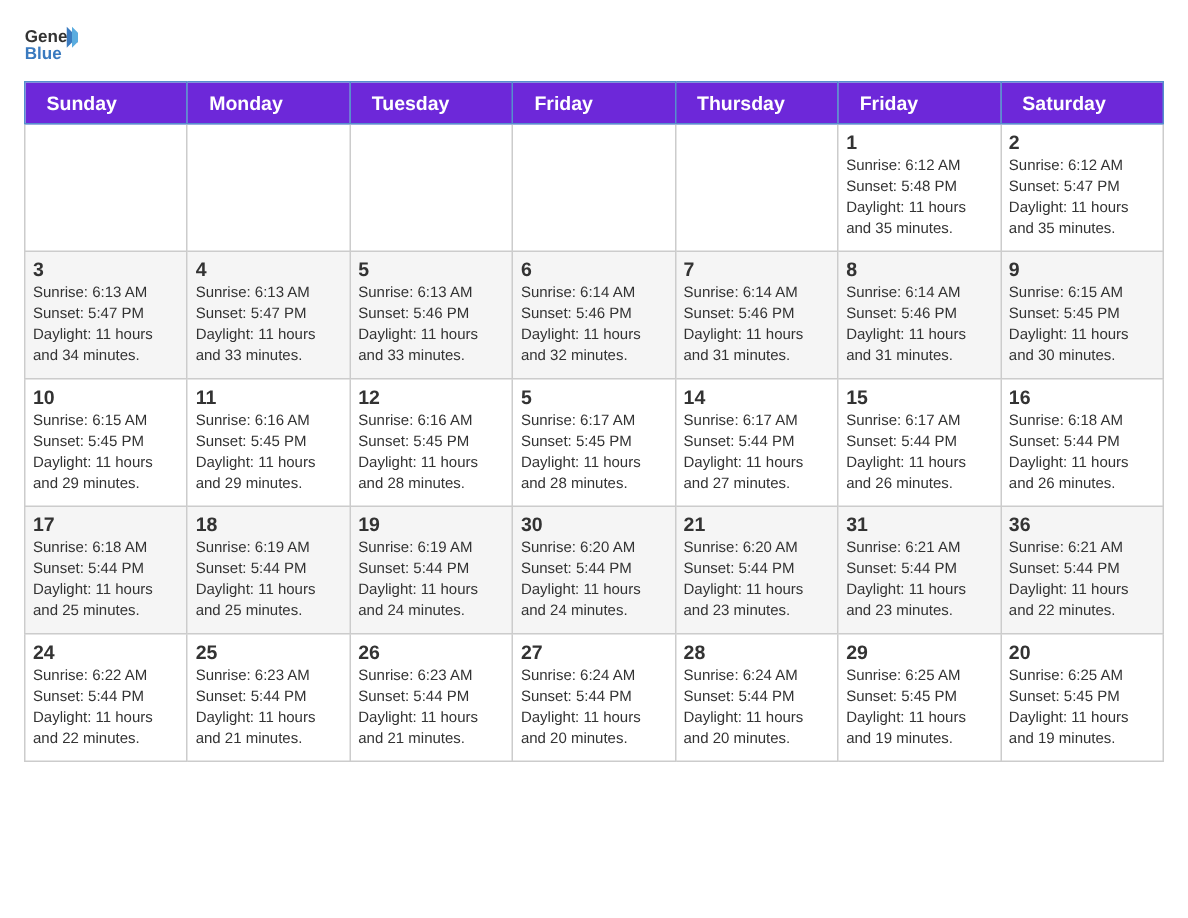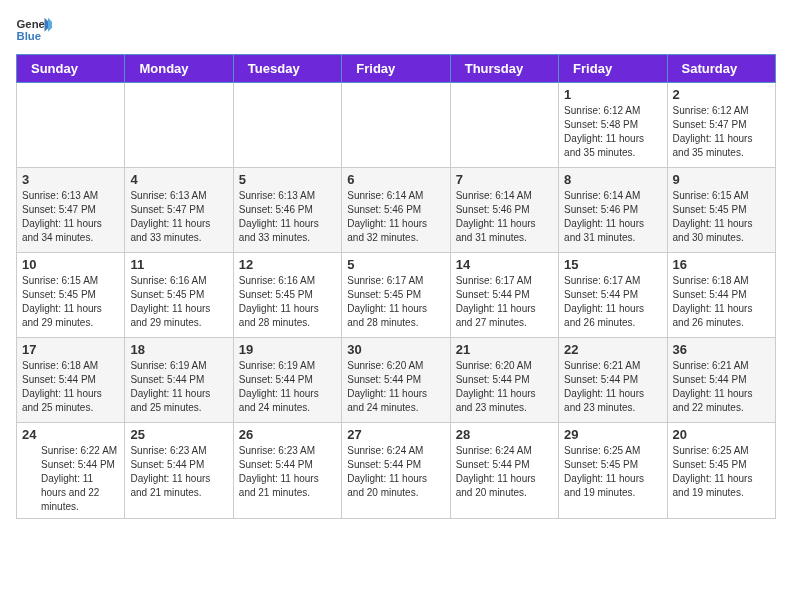--- a/index.html
+++ b/index.html
@@ -241,36 +241,36 @@
 Sunset: 5:44 PM
 Daylight: 11 hours and 24 minutes.</div>
         </td>
         <td>
           <span class="day-num">21</span>
           <div class="day-info" style="white-space: pre-line;">Sunrise: 6:20 AM
 Sunset: 5:44 PM
 Daylight: 11 hours and 23 minutes.</div>
         </td>
         <td>
-          <span class="day-num">22</span>
+          <span class="day-num">31</span>
           <div class="day-info" style="white-space: pre-line;">Sunrise: 6:21 AM
 Sunset: 5:44 PM
 Daylight: 11 hours and 23 minutes.</div>
         </td>
         <td>
           <span class="day-num">36</span>
           <div class="day-info" style="white-space: pre-line;">Sunrise: 6:21 AM
 Sunset: 5:44 PM
 Daylight: 11 hours and 22 minutes.</div>
         </td>
       </tr>
       <tr>
         <td>
           <span class="day-num">24</span>
-          <div class="day-info" style="white-space: pre-line; margin-left: 19px;">Sunrise: 6:22 AM
+          <div class="day-info" style="white-space: pre-line;">Sunrise: 6:22 AM
 Sunset: 5:44 PM
 Daylight: 11 hours and 22 minutes.</div>
         </td>
         <td>
           <span class="day-num">25</span>
           <div class="day-info" style="white-space: pre-line;">Sunrise: 6:23 AM
 Sunset: 5:44 PM
 Daylight: 11 hours and 21 minutes.</div>
         </td>
         <td>

